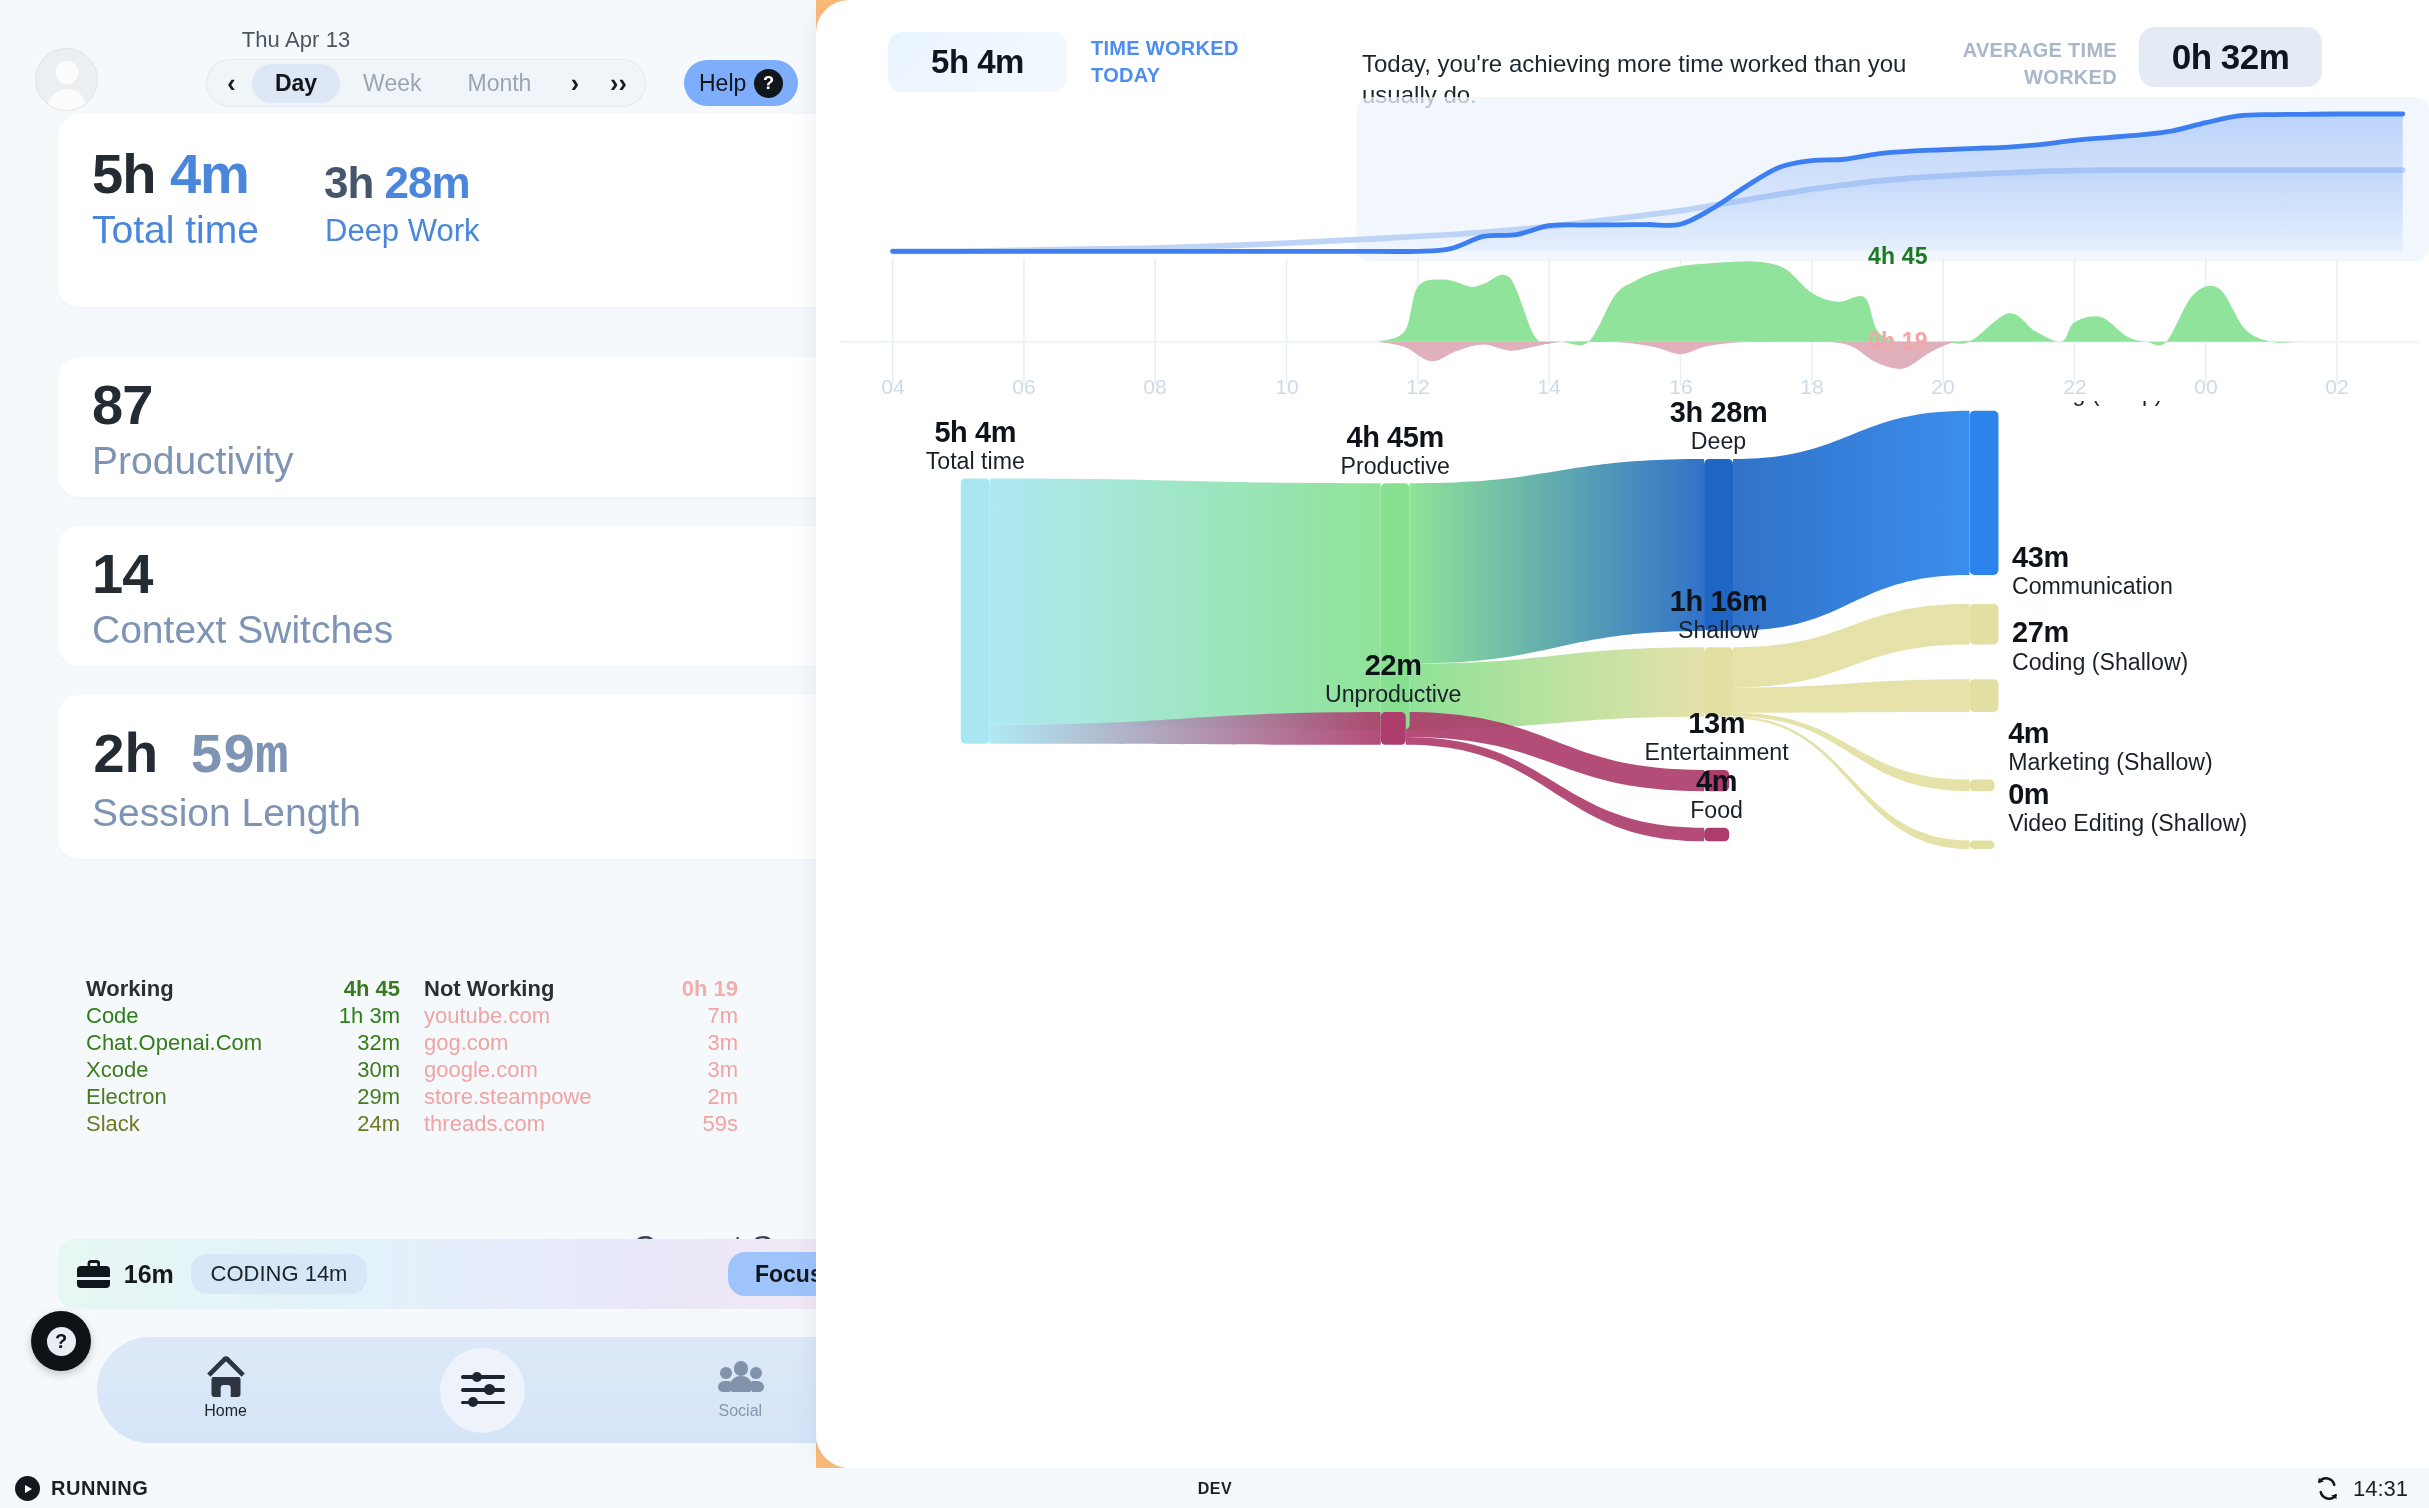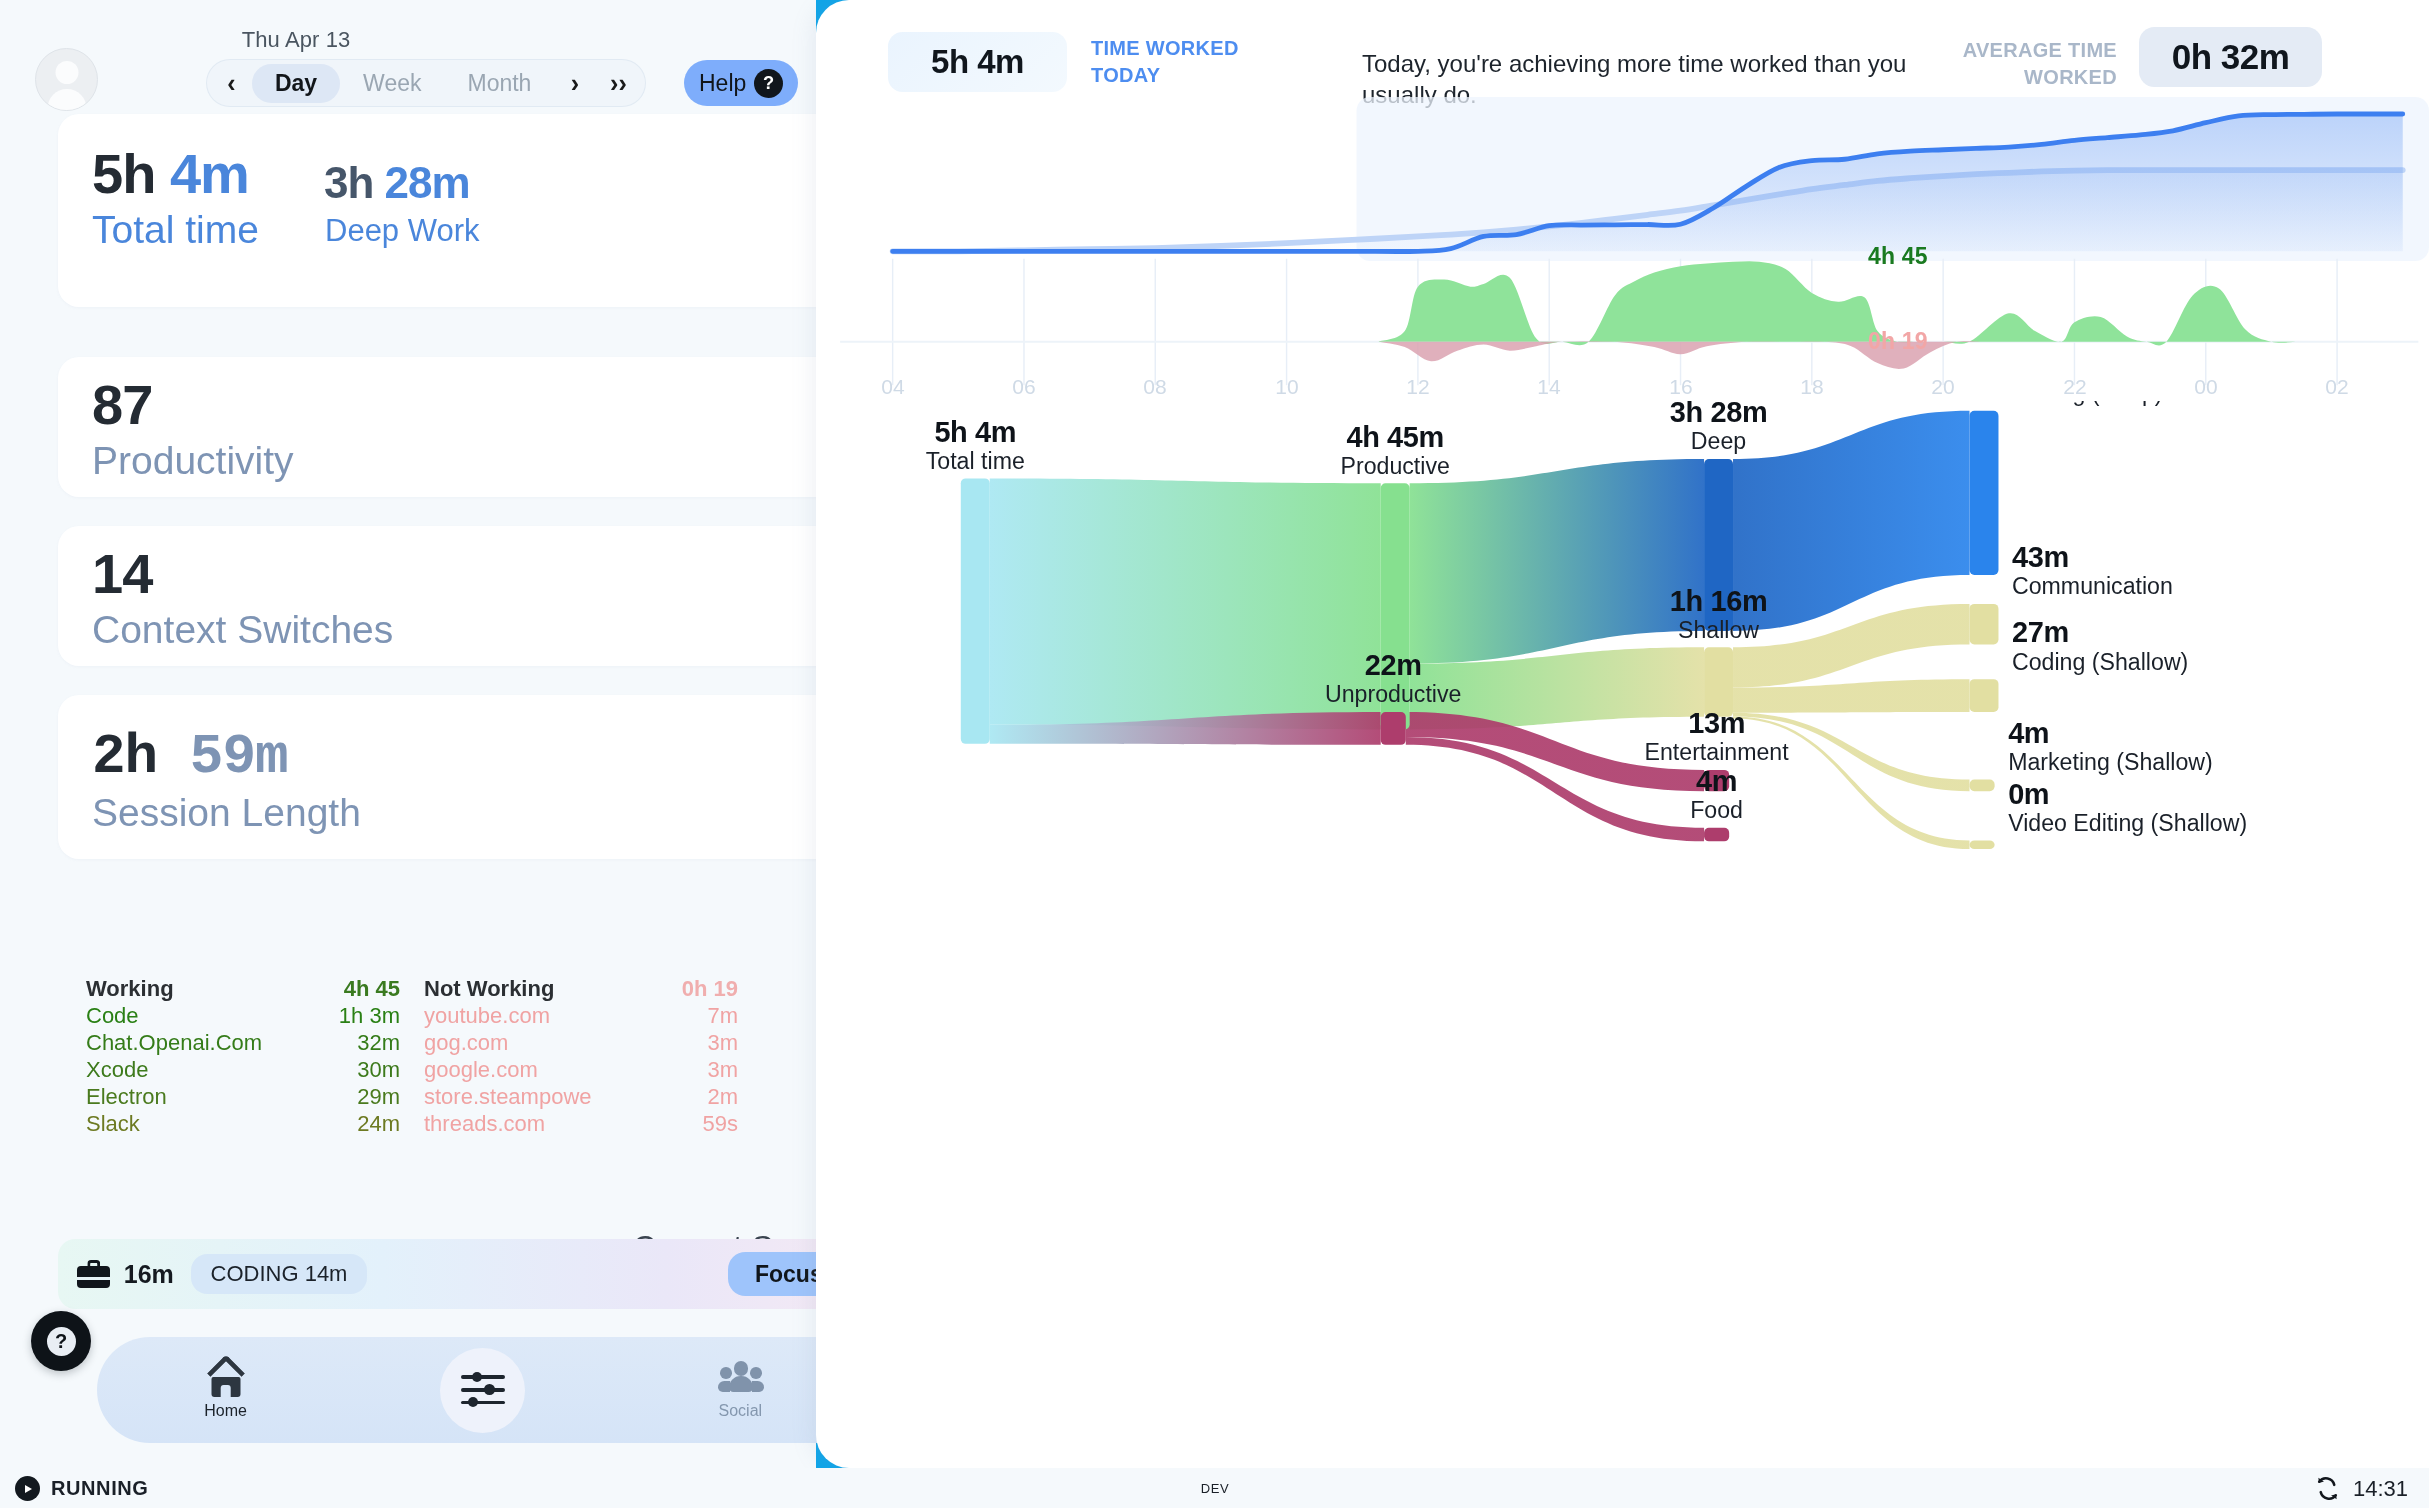--- a/index.html
+++ b/index.html
@@ -2,21 +2,21 @@
 <html><head>
 <meta charset="utf-8">
 <style>
   * { box-sizing: border-box; margin: 0; padding: 0; }
   html, body { width: 2429px; height: 1508px; overflow: hidden; }
   body {
     font-family: "Liberation Sans", sans-serif;
     background: #eef3f8;
     -webkit-font-smoothing: antialiased;
   }
-  #app { position: relative; width: 2429px; height: 1508px; background: #0ea5e9; }
+  #app { position: relative; width: 2429px; height: 1508px; background: #fdba74; }
 
   
   #left-panel {
     position: absolute; left: 0; top: 0; width: 816px; height: 1508px;
     background: #f5f9fc;
   }
   #left-inner { position: relative; width: 816px; height: 1468px; padding: 0; }
 
   .avatar {
     position: absolute; left: 35px; top: 48px; width: 63px; height: 63px;
@@ -248,21 +248,21 @@
   #play-ic {
     width: 25px; height: 25px; border-radius: 50%; background: #13191f;
     display: flex; align-items: center; justify-content: center;
   }
   #play-ic .tri {
     width: 0; height: 0; border-left: 7.7px solid #fff;
     border-top: 4.8px solid transparent; border-bottom: 4.8px solid transparent; margin-left: 1.9px;
   }
   #status-running { font-size: 20px; font-weight: 700; color: #1a2028; letter-spacing: 0.6px; }
   #status-dev { position: absolute; left: 1215px; transform: translateX(-50%);
-    font-size: 13px; font-weight: 400; color: #1a2028; letter-spacing: 0.6px; }
+    font-size: 16px; font-weight: 700; color: #1a2028; letter-spacing: 0.6px; }
   #status-right { position: absolute; right: 21px; display: flex; align-items: center; gap: 12.6px; }
   #status-clock { font-size: 22px; color: #1a2028; font-weight: 500; }
 </style>
 </head>
 <body>
 
 <div id="app">
 
   <div id="left-panel">
     <div id="left-inner">

